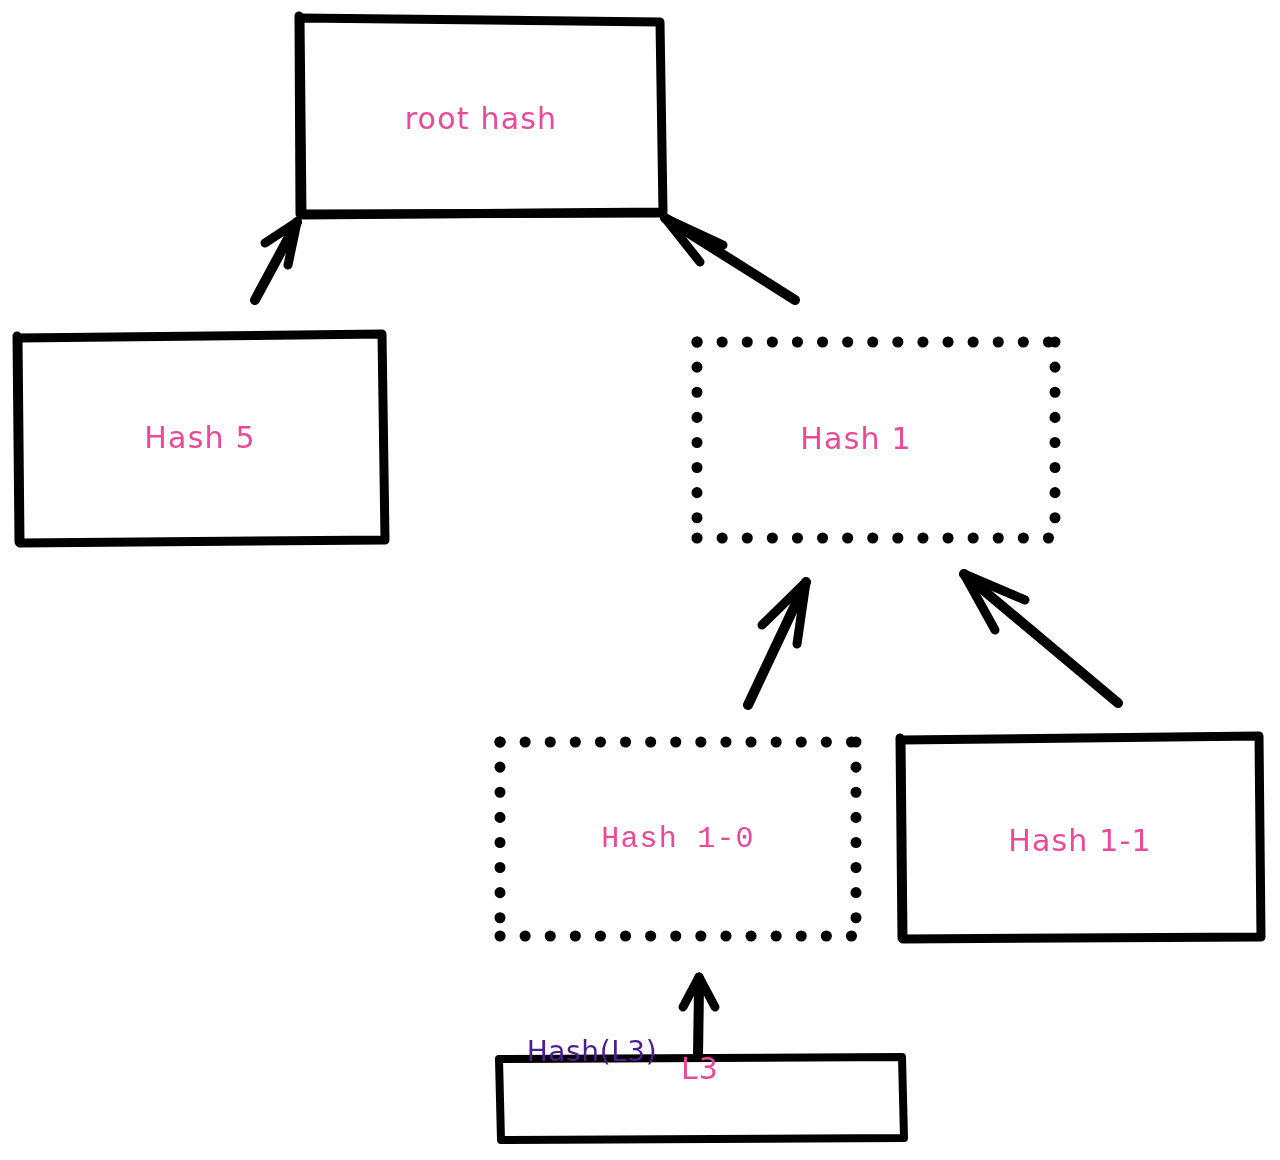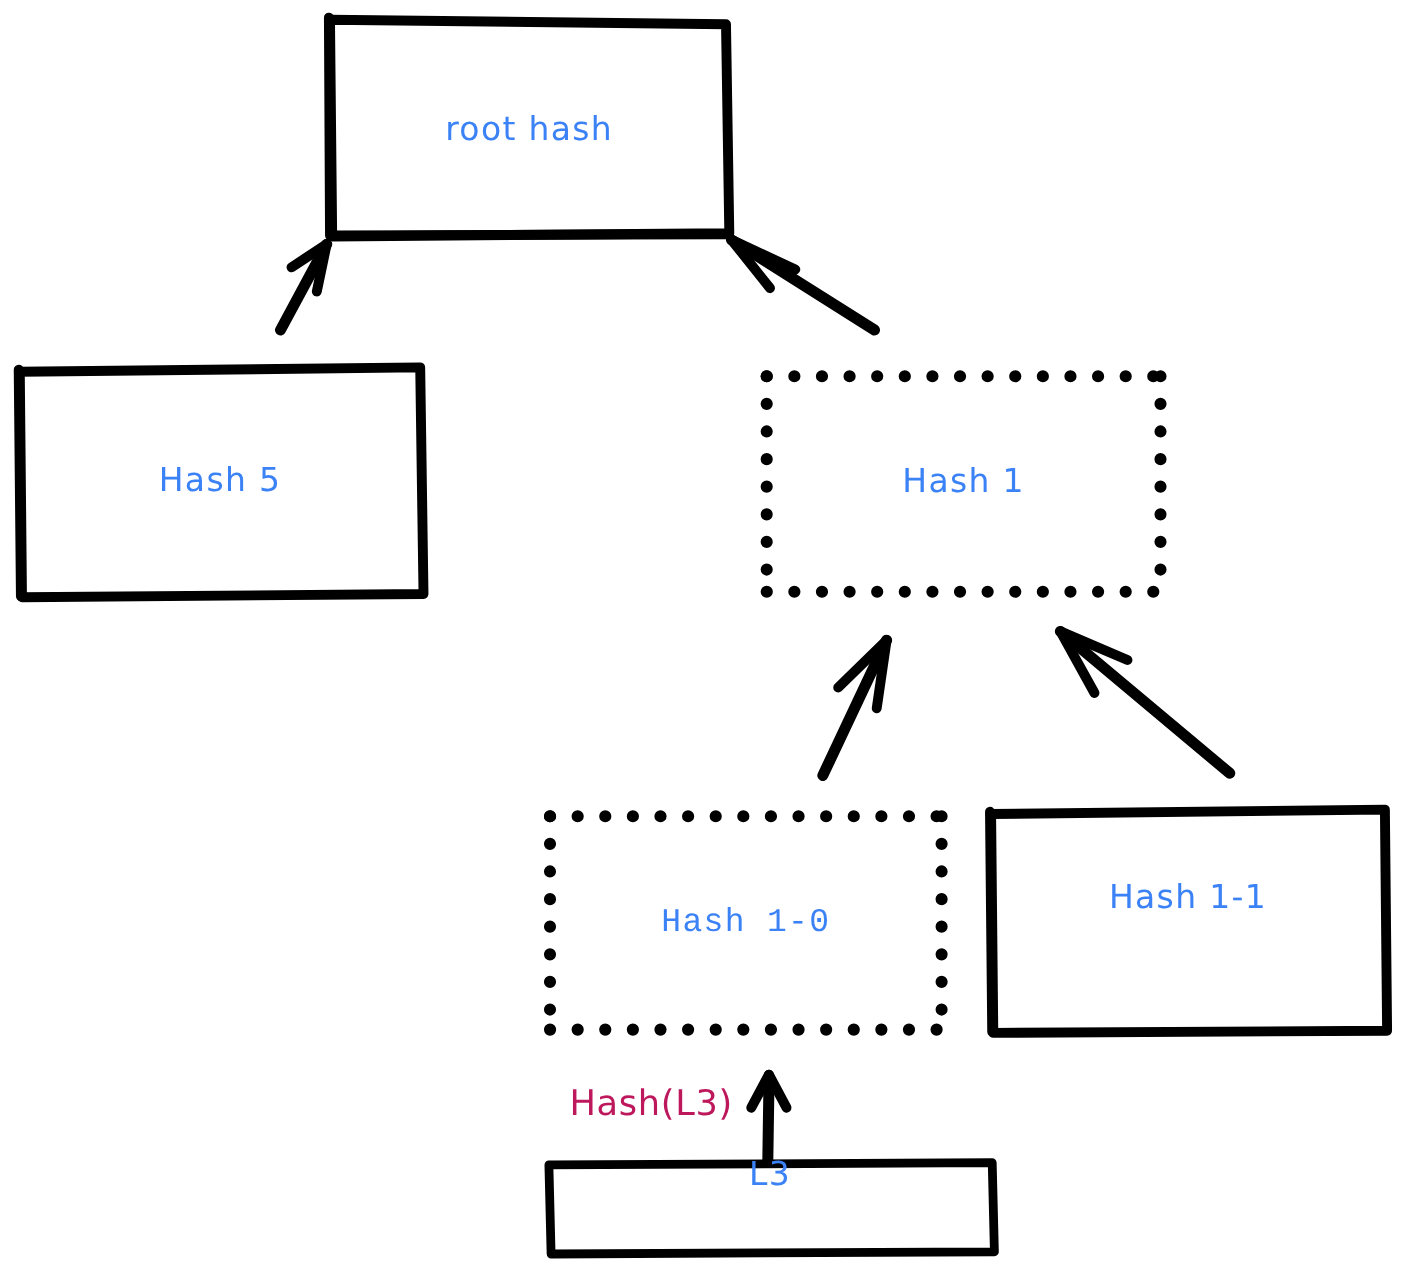--- a/index.html
+++ b/index.html
@@ -23,38 +23,39 @@
   }
   #sketch-svg {
     position: absolute;
     left: 0;
     top: 0;
     width: 1280px;
     height: 1160px;
   }
   .node-label {
     position: absolute;
-    color: #3b82f6;
+    color: #ec4899;
     font-family: "DejaVu Sans", sans-serif;
     font-size: 30px;
     font-weight: 400;
     letter-spacing: 1.2px;
     white-space: nowrap;
     text-align: center;
     transform: translate(-50%, -50%);
     pointer-events: none;
   }
   .edge-label {
     position: absolute;
-    color: #be185d;
+    color: #4c1d95;
     font-family: "DejaVu Sans", sans-serif;
-    font-size: 32px;
+    font-size: 28px;
     letter-spacing: 0.6px;
     white-space: nowrap;
     transform: translate(-50%, -50%);
+    margin-top: 48px;
   }
   .stroke {
     fill: none;
     stroke: #000000;
     stroke-linecap: round;
     stroke-linejoin: round;
   }
   .box-solid { stroke-width: 9; }
   .box-solid-thin { stroke-width: 8; }
   .box-dotted {
@@ -135,23 +136,23 @@
       <path class="stroke arrow-head" d="M 699,977 L 715,1007"></path>
       <path class="stroke arrow-line" d="M 699,985 L 699,979"></path>
     </g>
 
   </svg>
 
   <div class="node-label" style="left:481px; top:118px;">root hash</div>
 
   <div class="node-label" style="left:200px; top:437px;">Hash 5</div>
 
-  <div class="node-label" style="left:876px; top:438px;">Hash 1</div>
+  <div class="node-label" style="left:856px; top:438px;">Hash 1</div>
 
   <div class="node-label" style="left:678px; top:839px;font-family:Liberation Mono, monospace;">Hash 1-0</div>
 
-  <div class="node-label" style="left:1080px; top:816px;">Hash 1-1</div>
+  <div class="node-label" style="left:1080px; top:840px;">Hash 1-1</div>
 
   <div class="node-label" style="left:700px; top:1068px;">L3</div>
 
   <div class="edge-label" style="left:592px; top:1003px;">Hash(L3)</div>
 
 </div>
 
 </body></html>

